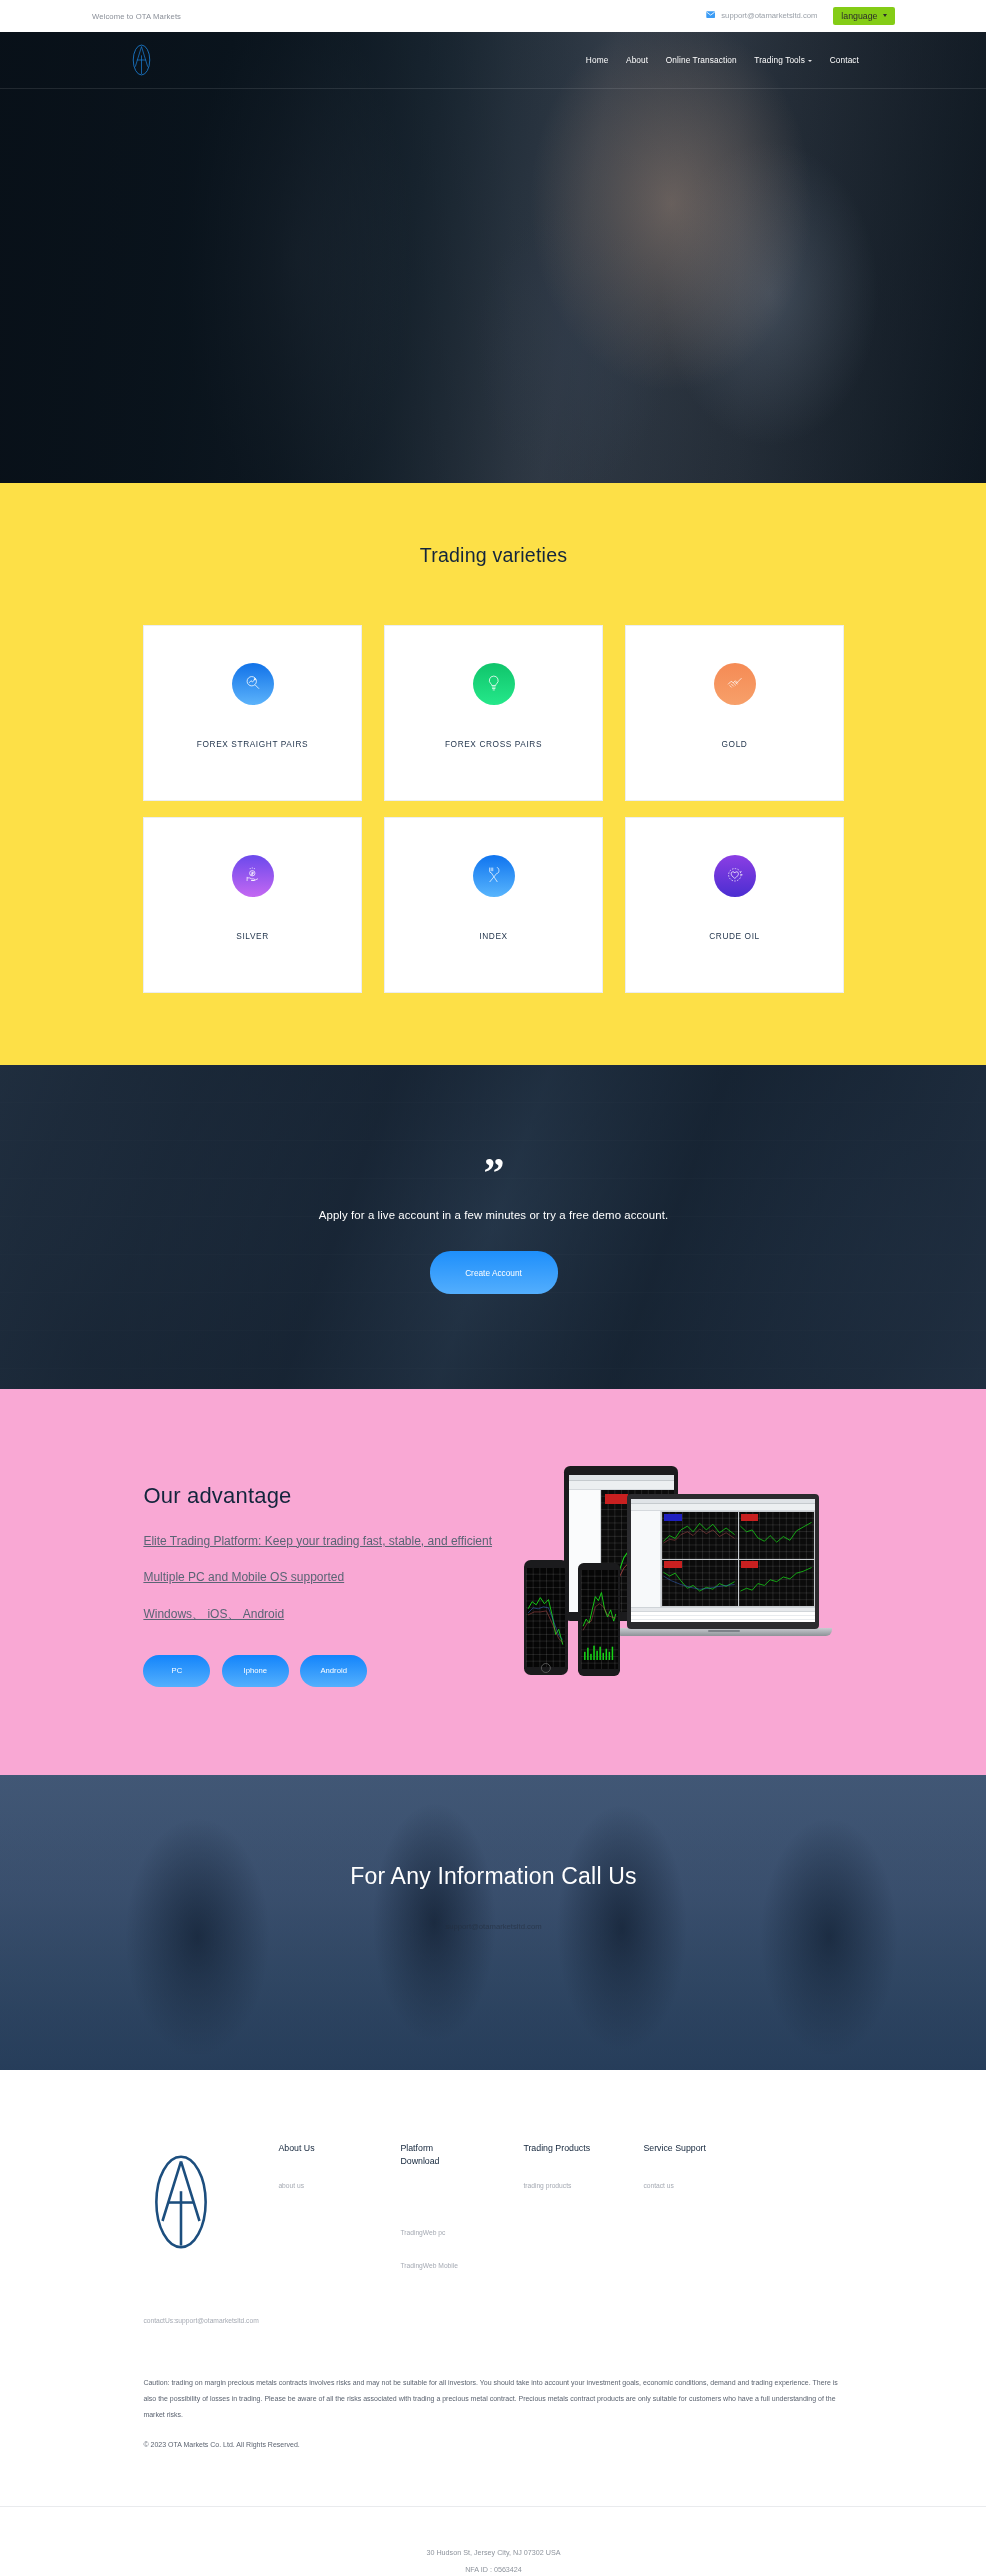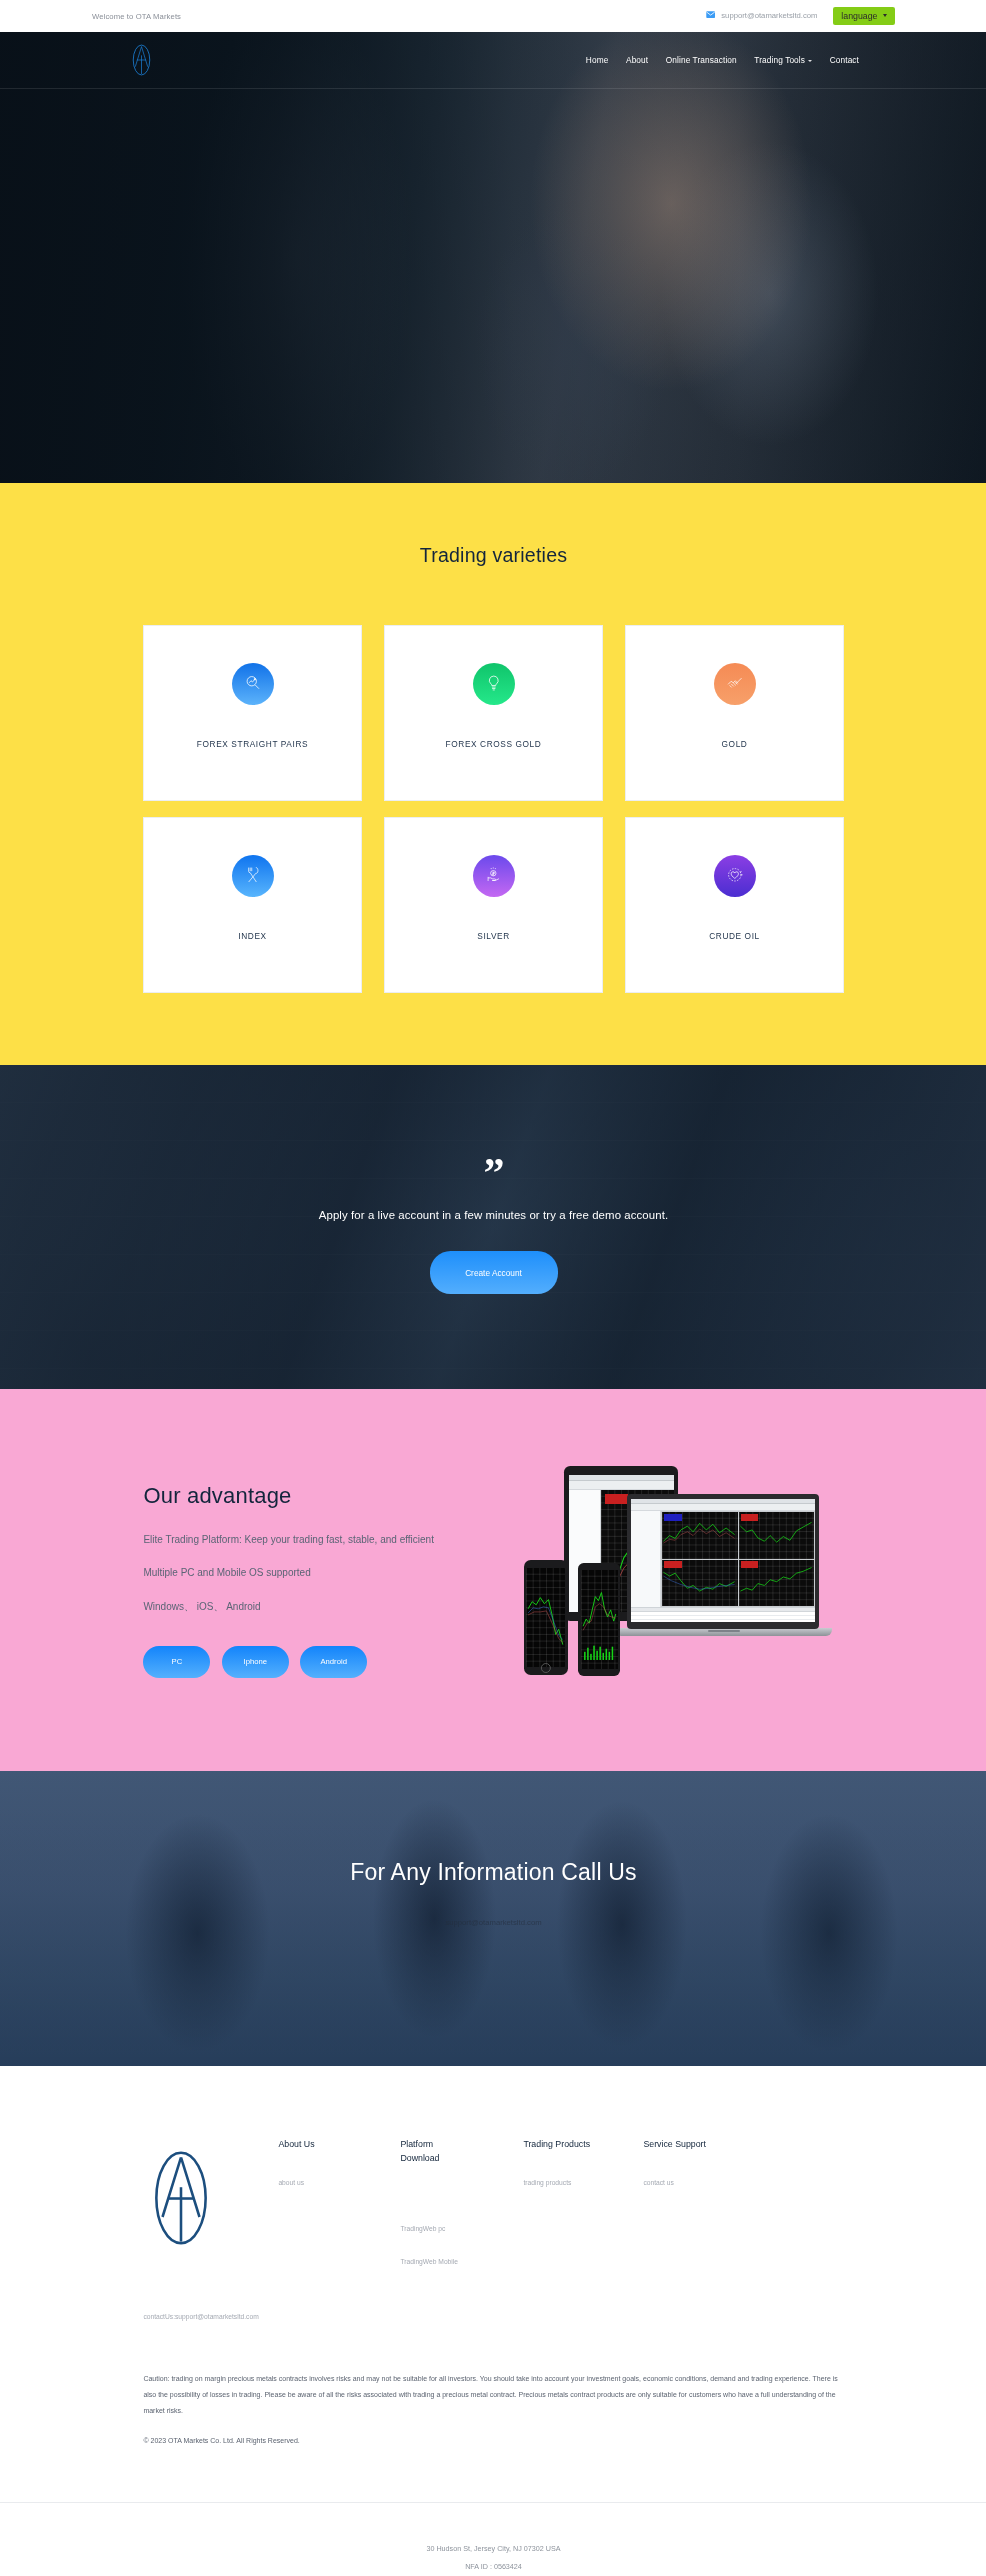--- a/index.html
+++ b/index.html
@@ -263,23 +263,24 @@
   }
   .adv-left { width: 372px; padding-left: 11.4px; padding-top: 16.5px; }
   .adv-title {
     font-size: 22px;
     font-weight: 400;
     color: #13253c;
     letter-spacing: 0.2px;
   }
   .adv-line {
     margin-top: 23px;
-    font-size: 10px;
+    font-size: 12px;
     color: #5a6475;
     line-height: 1.5;
+    text-decoration: underline;
   }
   .adv-line.second { margin-top: 18.6px; }
   .adv-line.third  { margin-top: 18.6px; }
   .adv-btns {
     margin-top: 32px;
     display: flex;
     gap: 11.4px;
   }
   .btn-os {
     width: 67px; height: 32px;
@@ -501,63 +502,63 @@
 
       <div class="vcard">
         <div class="vcard-icon" style="background:linear-gradient(180deg,#10c46b,#25e88a)">
           <span>
             <svg width="15.5" height="17.6" viewBox="0 0 30 34" fill="none" stroke="#fff" stroke-width="1.5">
               <path d="M15 4 a8.5 8.5 0 0 1 5.5 15 c-1.2 1.1-1.6 2-1.6 3.2 h-7.8 c0-1.2-.4-2.1-1.6-3.2 A8.5 8.5 0 0 1 15 4z"></path>
               <path d="M11.4 25.2 h7.2 M11.8 28 h6.4 M13 30.8 h4"></path>
             </svg>
           </span>
         </div>
-        <div class="vcard-label">FOREX CROSS GOLD</div>
+        <div class="vcard-label">FOREX CROSS PAIRS</div>
       </div>
 
       <div class="vcard">
         <div class="vcard-icon" style="background:linear-gradient(180deg,#f58b55,#f7a06a)">
           <span>
             <svg width="17.6" height="17.6" viewBox="0 0 34 34" fill="none" stroke="#fff" stroke-width="1.4">
               <path d="M4 20 l6-6 4 3 4-4 5 5"></path>
               <path d="M30 8 L20 18"></path>
               <path d="M7 22 l4 4 M10 19 l5 5 M14 17 l5 5 M18 16 l4 4"></path>
             </svg>
           </span>
         </div>
         <div class="vcard-label">GOLD</div>
-      </div>
-
-      <div class="vcard">
-        <div class="vcard-icon" style="background:linear-gradient(180deg,#0f74ef,#58b5fd)">
-          <span>
-            <svg width="16.5" height="17.6" viewBox="0 0 32 34" fill="none" stroke="#fff" stroke-width="1.4">
-              <path d="M9 3 v7 a3 3 0 0 0 3 3 v0 L24 31"></path>
-              <path d="M12 3 v7 M15 3 v7"></path>
-              <path d="M23 3 c3 0 4 3 4 6 s-1.4 5-3 5 l-1 0 L9 31"></path>
-            </svg>
-          </span>
-        </div>
-        <div class="vcard-label">INDEX</div>
       </div>
 
       <div class="vcard">
         <div class="vcard-icon" style="background:linear-gradient(180deg,#6b49ec,#c468f2)">
           <span>
             <svg width="17.6" height="17.6" viewBox="0 0 34 34" fill="none" stroke="#fff" stroke-width="1.4">
               <circle cx="16" cy="14" r="5.2"></circle>
               <path d="M16 11.2 v5.6 M14.6 12.2 h2.6 a1.3 1.3 0 0 1 0 2.6 h-2.2 a1.3 1.3 0 0 0 0 2.6 h2.6"></path>
               <path d="M12 6 v-2 M16 5 v-2.2 M20 6 v-2"></path>
               <path d="M6 23 h5 l4 2 h4 a1.5 1.5 0 0 1 0 3 h-5"></path>
               <path d="M6 21 v8"></path>
               <path d="M14 28 h6 l7-3.5"></path>
             </svg>
           </span>
         </div>
         <div class="vcard-label">SILVER</div>
+      </div>
+
+      <div class="vcard">
+        <div class="vcard-icon" style="background:linear-gradient(180deg,#0f74ef,#58b5fd)">
+          <span>
+            <svg width="16.5" height="17.6" viewBox="0 0 32 34" fill="none" stroke="#fff" stroke-width="1.4">
+              <path d="M9 3 v7 a3 3 0 0 0 3 3 v0 L24 31"></path>
+              <path d="M12 3 v7 M15 3 v7"></path>
+              <path d="M23 3 c3 0 4 3 4 6 s-1.4 5-3 5 l-1 0 L9 31"></path>
+            </svg>
+          </span>
+        </div>
+        <div class="vcard-label">INDEX</div>
       </div>
 
       <div class="vcard">
         <div class="vcard-icon" style="background:linear-gradient(180deg,#8b3ee4,#4b2ed1)">
           <span>
             <svg width="17.6" height="17.6" viewBox="0 0 34 34" fill="none" stroke="#fff" stroke-width="1.4">
               <circle cx="17" cy="17" r="12" stroke-dasharray="3 2.5"></circle>
               <path d="M17 24 c-5-3.8-7-6.2-7-9 a3.6 3.6 0 0 1 7-1.4 a3.6 3.6 0 0 1 7 1.4 c0 2.8-2 5.2-7 9z"></path>
               <path d="M27 13 l3-2.5 M28 17 h4"></path>
             </svg>

